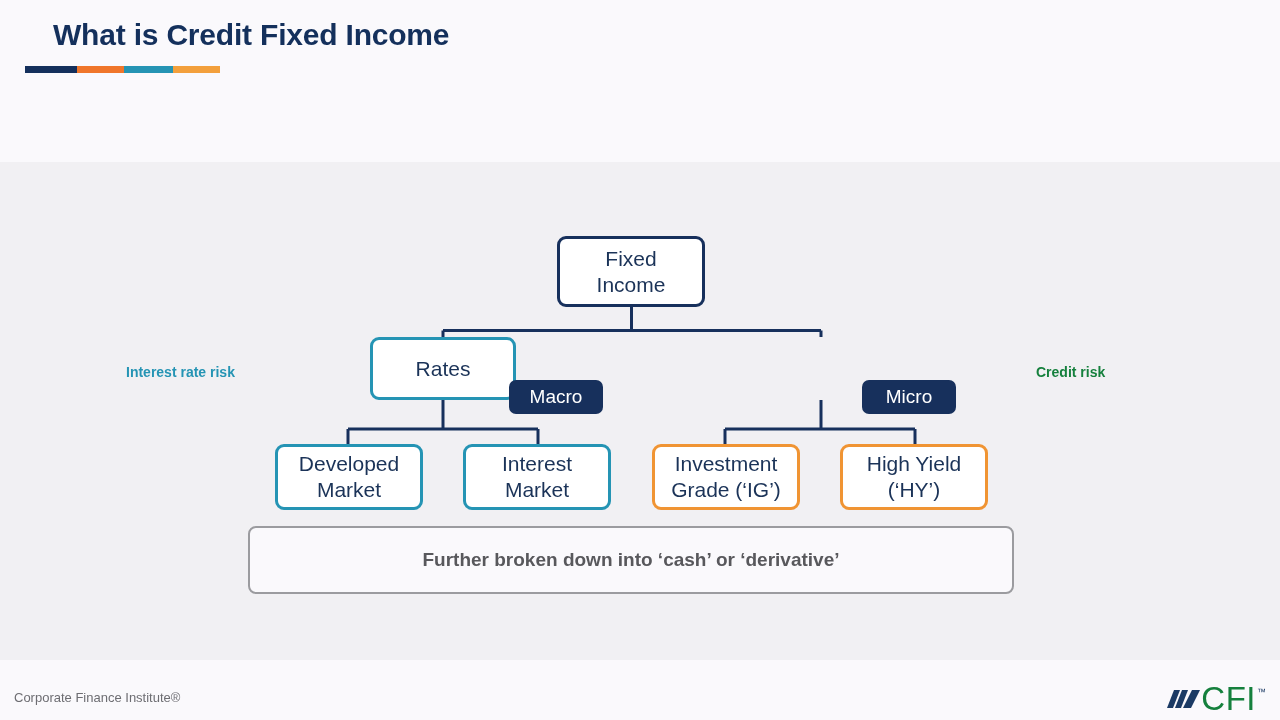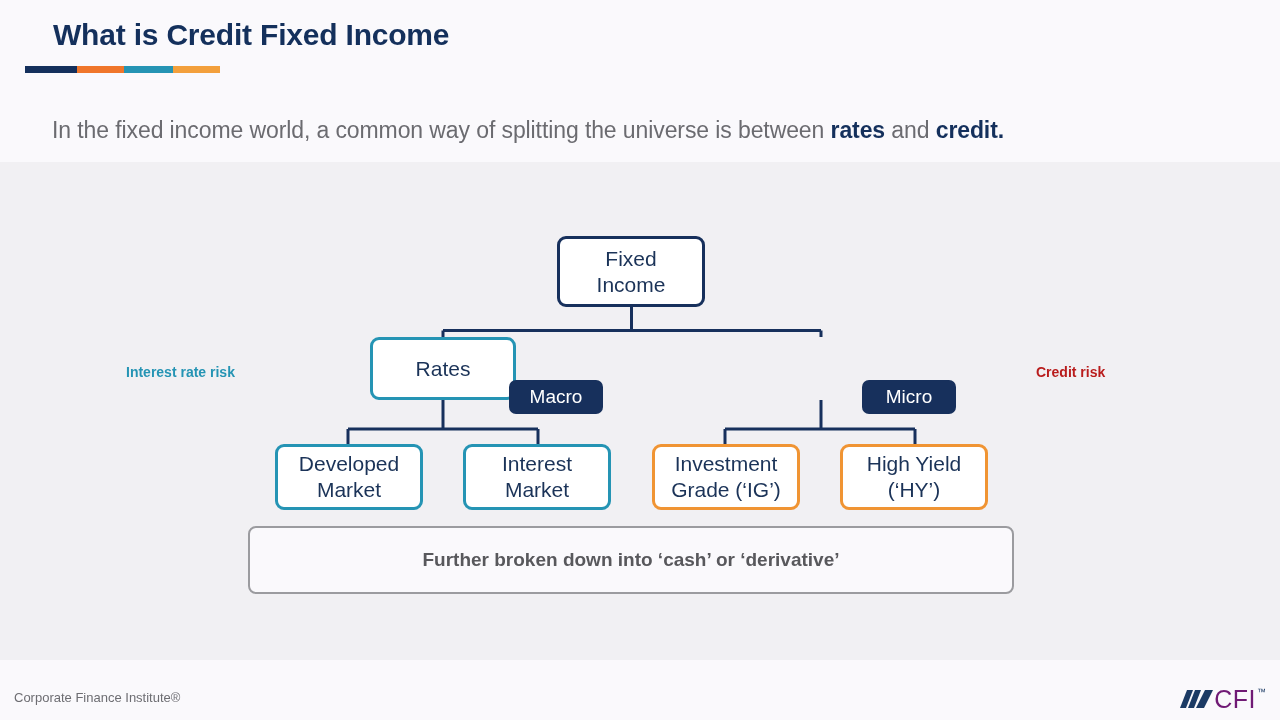--- a/index.html
+++ b/index.html
@@ -210,23 +210,23 @@
   }
   .logo {
     position: absolute;
     right: 14px;
     top: 26px;
     display: flex;
     align-items: flex-start;
   }
   .logo-mark { display: block; }
   .logo-word {
-    font-size: 25px;
+    font-size: 33px;
     font-weight: normal;
-    color: #701a75;
+    color: #15803d;
     letter-spacing: 0.5px;
     line-height: 26px;
     margin-left: 0;
   }
   .logo-tm {
     font-size: 9px;
     color: #1b3a64;
     line-height: 11px;
     margin-left: 1px;
     margin-top: 1px;
@@ -240,23 +240,20 @@
   <div class="header">
     <div class="page-title">What is Credit Fixed Income</div>
 
     <div class="accent-bar">
       <span class="accent-seg s0" style="background: rgb(20, 48, 92);"></span>
       <span class="accent-seg s1" style="background: rgb(240, 118, 43);"></span>
       <span class="accent-seg s2" style="background: rgb(37, 148, 180);"></span>
       <span class="accent-seg s3" style="background: rgb(243, 160, 60);"></span>
     </div>
 
-    <div class="subtitle">
-      <span>In the fixed income world, a common way of splitting the universe is between </span><b>rates</b><span> and </span><b>credit.</b>
-    </div>
   </div>
 
   <div class="band">
     <div class="diagram">
 
       <svg class="connectors" viewBox="0 0 1280 498">
         <g stroke="#17305c" stroke-width="3" fill="none">
 
           <path d="M631.5 145 L631.5 168.5"></path>
 
@@ -299,21 +296,21 @@
         <span><span>Interest</span><br><span>Market</span></span>
       </div>
       <div class="node orange node-hy" style="border-color: rgb(240, 148, 51);">
         <span><span>High Yield</span><br><span>(‘HY’)</span></span>
       </div>
       <div class="node orange node-ig" style="border-color: rgb(240, 148, 51);">
         <span><span>Investment</span><br><span>Grade (‘IG’)</span></span>
       </div>
 
       <div class="side-label label-interest" style="color: rgb(37, 148, 180);">Interest rate risk</div>
-      <div class="side-label label-credit" style="color: #b91c1c;">Credit risk</div>
+      <div class="side-label label-credit" style="color: #15803d;">Credit risk</div>
 
       <div class="callout">
         <span>Further broken down into ‘cash’ or ‘derivative’</span>
       </div>
 
     </div>
   </div>
 
   <div class="footer">
     <div class="footer-text">Corporate Finance Institute®</div>

